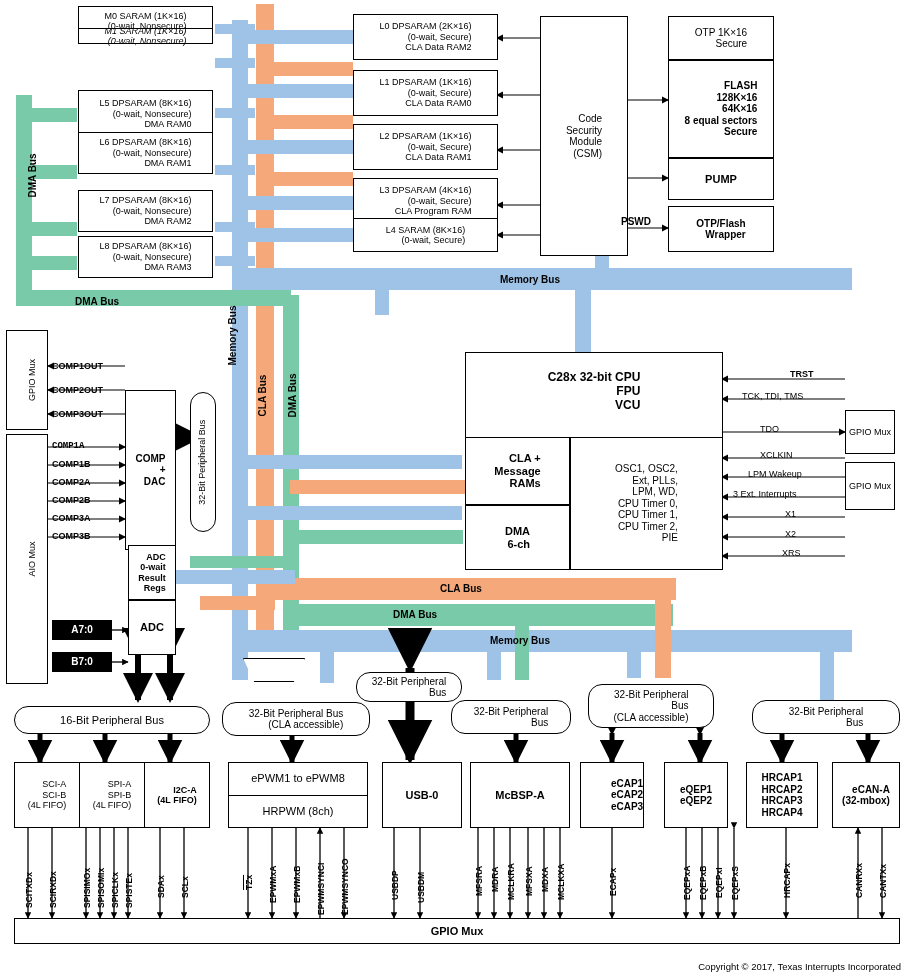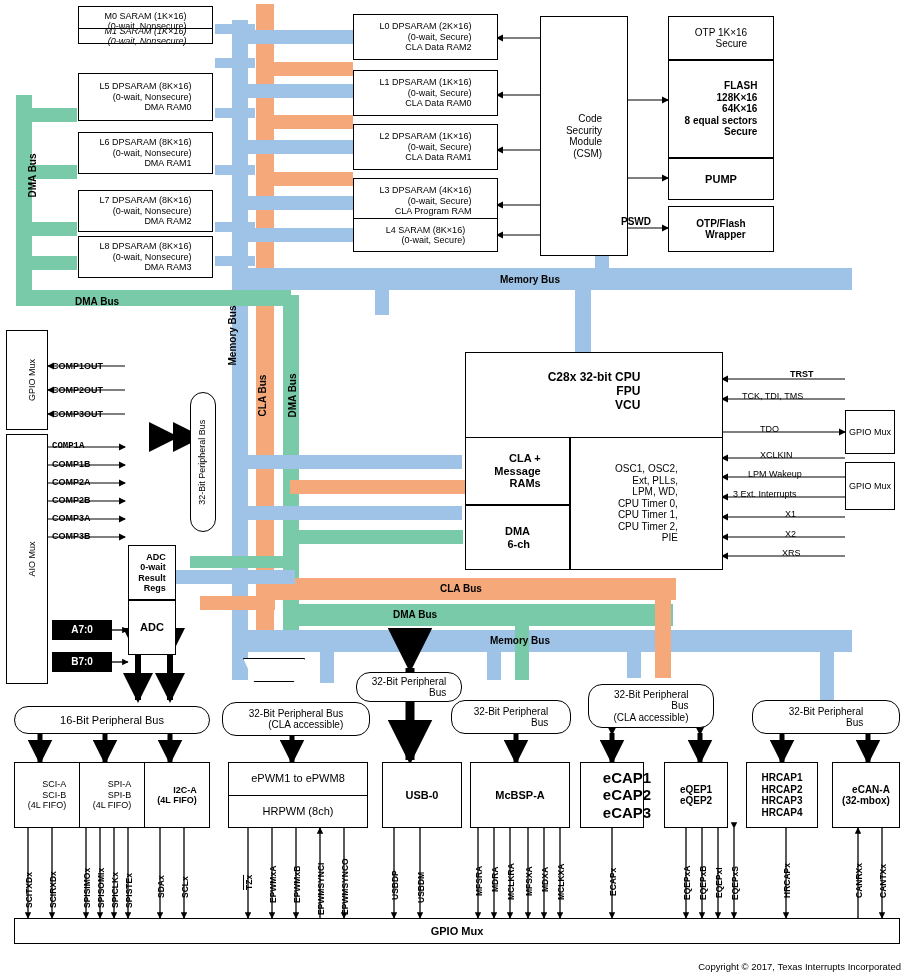--- a/index.html
+++ b/index.html
@@ -186,21 +186,21 @@
   </svg>
 
   <div class="box" style="left:78px;top:6px;width:135px;height:30px;">
     <div>M0 SARAM (1K×16)
 (0-wait, Nonsecure)</div>
   </div>
   <div class="box" style="left:78px;top:28px;width:135px;height:16px;font-style:italic;">
     <div>M1 SARAM (1K×16)
 (0-wait, Nonsecure)</div>
   </div>
-  <div class="box" style="left:78px;top:73px;width:135px;height:48px;">
+  <div class="box" style="left:78px;top:90px;width:135px;height:48px;">
     <div>L5 DPSARAM (8K×16)
 (0-wait, Nonsecure)
 DMA RAM0</div>
   </div>
   <div class="box" style="left:78px;top:132px;width:135px;height:42px;">
     <div>L6 DPSARAM (8K×16)
 (0-wait, Nonsecure)
 DMA RAM1</div>
   </div>
   <div class="box" style="left:78px;top:190px;width:135px;height:42px;">
@@ -308,20 +308,25 @@
   <div class="lbl" style="left:785px;top:529px;">X2</div>
   <div class="lbl" style="left:782px;top:548px;">XRS</div>
 
   <div class="box" style="left:6px;top:330px;width:42px;height:100px;">
     <div class="rot" style="transform:rotate(-90deg) translate(-50%,0);position:absolute;left:50%;top:50%;">GPIO Mux</div>
   </div>
   <div class="box" style="left:6px;top:434px;width:42px;height:250px;">
     <div class="rot" style="transform:rotate(-90deg) translate(-50%,0);position:absolute;left:50%;top:50%;">AIO Mux</div>
   </div>
 
+  <div class="box" style="left:125px;top:390px;width:51px;height:160px;font-size:10px;">
+    <div class="bold">COMP
++
+DAC</div>
+  </div>
 
   <div class="lbl bold" style="left:52px;top:361px;">COMP1OUT</div>
   <div class="lbl bold" style="left:52px;top:385px;">COMP2OUT</div>
   <div class="lbl bold" style="left:52px;top:409px;">COMP3OUT</div>
   <div class="lbl bold" style="left:52px;top:441px;font-family:Liberation Mono, monospace;">COMP1A</div>
   <div class="lbl bold" style="left:52px;top:459px;">COMP1B</div>
   <div class="lbl bold" style="left:52px;top:477px;">COMP2A</div>
   <div class="lbl bold" style="left:52px;top:495px;">COMP2B</div>
   <div class="lbl bold" style="left:52px;top:513px;">COMP3A</div>
   <div class="lbl bold" style="left:52px;top:531px;">COMP3B</div>
@@ -401,21 +406,21 @@
   </div>
 
   <div class="box" style="left:382px;top:762px;width:80px;height:66px;font-size:11px;">
     <div class="bold">USB-0</div>
   </div>
 
   <div class="box" style="left:470px;top:762px;width:100px;height:66px;font-size:11px;">
     <div class="bold">McBSP-A</div>
   </div>
 
-  <div class="box" style="left:580px;top:762px;width:64px;height:66px;font-size:15px;padding-left:30px;">
+  <div class="box" style="left:580px;top:762px;width:64px;height:66px;font-size:10px;padding-left:30px;">
     <div class="bold">eCAP1
 eCAP2
 eCAP3</div>
   </div>
 
   <div class="box" style="left:664px;top:762px;width:64px;height:66px;font-size:10px;">
     <div class="bold">eQEP1
 eQEP2</div>
   </div>
 

